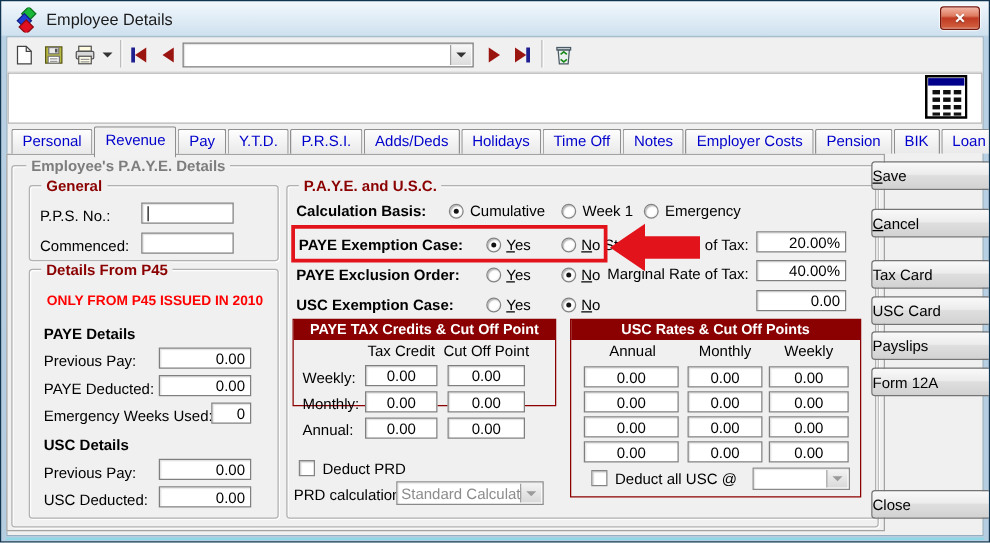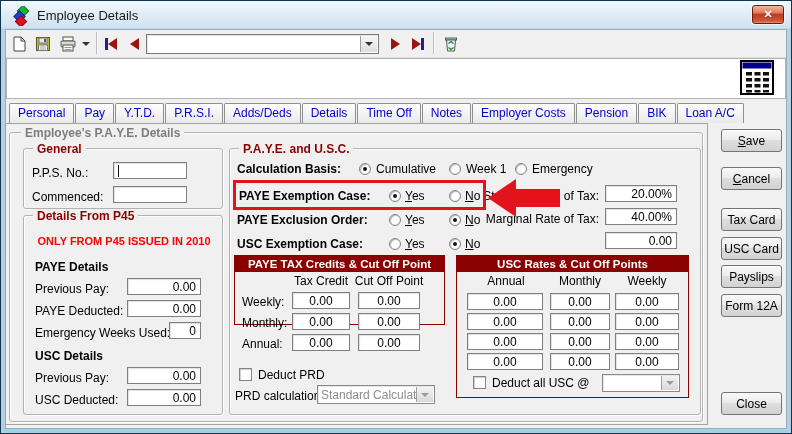--- a/index.html
+++ b/index.html
@@ -79,23 +79,23 @@
   .colhd { position:absolute; font-size:12px; color:#000; white-space:nowrap; transform:translateX(-50%); }
 
   
   .hl-box { position:absolute; left:232px; top:179px; width:253px; height:30px; border:3px solid #e3131c; z-index:5; }
   .hl-arrow { position:absolute; left:487px; top:178px; width:72px; height:38px; z-index:5; }
   .hl-head { position:absolute; left:0; top:0; width:0; height:0;
     border-top:19px solid transparent; border-bottom:19px solid transparent; border-right:28px solid #e3131c; }
   .hl-shaft { position:absolute; left:27px; top:10px; width:45px; height:18px; background:#e3131c; }
 
   
-  .sbtn { position:absolute; left:720px; width:61px; height:23px; border:1px solid #747474; border-radius:3px;
+  .sbtn { position:absolute; left:696px; width:96px; height:23px; border:1px solid #747474; border-radius:3px;
     background:linear-gradient(#f9f9f9,#ececec 45%,#dedede 50%,#d2d2d2); font-size:12px; color:#000;
-    display:flex; align-items:center; justify-content:center; }
+    display:flex; align-items:center; }
   .sbtn span { display:inline-block; }
 </style>
 </head>
 <body>
 
 <div class="stage">
 
   <div class="titlebar">
     <svg class="app-icon" viewBox="0 0 20 20">
       <rect x="-4" y="-4" width="8" height="8" fill="#18b838" stroke="#0c7020" transform="translate(12,5) rotate(45)"></rect>
@@ -184,25 +184,26 @@
       <rect x="14.5" y="25" width="6" height="3.5" fill="#111"></rect>
       <rect x="23" y="25" width="6" height="3.5" fill="#111"></rect>
     <rect x="6" y="31" width="6" height="2.5" fill="#111"></rect>
       <rect x="14.5" y="31" width="6" height="2.5" fill="#111"></rect>
       <rect x="23" y="31" width="6" height="2.5" fill="#111"></rect>
   </svg>
 
   <div class="tabpage"></div>
   <div class="tabs">
     <div class="tab">Personal</div>
+    <div class="tab active">Revenue</div>
     <div class="tab">Pay</div>
     <div class="tab">Y.T.D.</div>
     <div class="tab">P.R.S.I.</div>
     <div class="tab">Adds/Deds</div>
-    <div class="tab">Details</div>
+    <div class="tab">Holidays</div>
     <div class="tab">Time Off</div>
     <div class="tab">Notes</div>
     <div class="tab">Employer Costs</div>
     <div class="tab">Pension</div>
     <div class="tab">BIK</div>
     <div class="tab">Loan A/C</div>
   </div>
 
   <div class="grp" style="left:8px; top:131px; width:694px; height:290px;"></div>
   <div class="grp-lb gray" style="left:20px; top:125px;">Employee's P.A.Y.E. Details</div>

